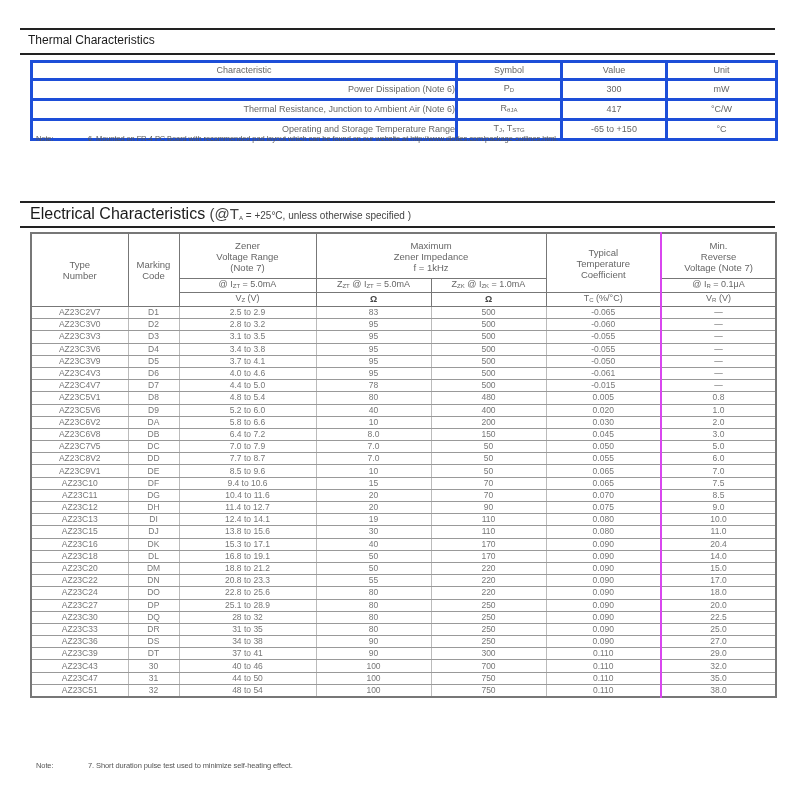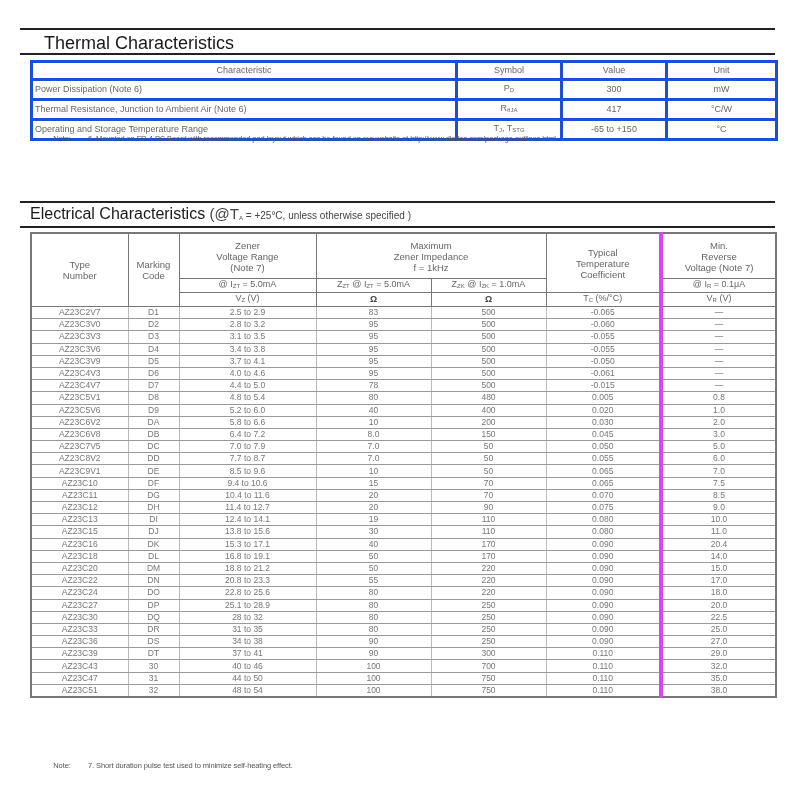--- a/index.html
+++ b/index.html
@@ -2,44 +2,44 @@
 <html><head>
 <meta charset="utf-8">
 <style>
   html, body { margin: 0; padding: 0; background: #ffffff; }
   body { width: 800px; height: 800px; position: relative; overflow: hidden;
          font-family: "Liberation Sans", sans-serif; color: #555; }
   .rule { position: absolute; background: #222; }
   .title { position: absolute; font-family: "Liberation Sans", sans-serif; color: #1a1a1a; }
   .title .cond { font-size: 10px; color: #444; }
   .note { position: absolute; font-size: 7.5px; color: #555; letter-spacing: -0.1px; white-space: nowrap; }
-  .note .lbl { display: inline-block; width: 52px; text-align: center; }
+  .note .lbl { display: inline-block; width: 52px; }
   table { position: absolute; border-collapse: collapse; table-layout: fixed;
           border: 2px solid #777; }
   td, th { padding: 0; text-align: center; font-weight: normal; color: #666;
            white-space: nowrap; overflow: hidden; }
   
   #thermal { left: 30px; top: 60px; width: 745px; font-size: 9px; }
   #thermal td, #thermal th { border: 3px solid #1d4ed8; height: 15px; line-height: 15px; }
-  #thermal td.left { text-align: left; padding-left: 2px; }
+  #thermal td.left { text-align: right; padding-left: 2px; }
   
   #elec { left: 30px; top: 232px; width: 745px; font-size: 9px; }
   #elec th { border: 1px solid #777; line-height: 11px; }
   #elec td { height: 11.2px; line-height: 11px; border-left: 1px solid #bbb; border-right: 1px solid #bbb;
              border-bottom: 1px solid #999; border-top: 1px solid #999; font-size: 8.5px; color: #777; }
-  #elec td.c7, #elec th.c7 { border-left: 4px solid #d946ef; }
+  #elec td.c7, #elec th.c7 { border-left: 2px solid #d946ef; }
   #elec th.big { font-size: 9.5px; line-height: 11px; }
   sub { font-size: 6px; vertical-align: -1px; }
 </style>
 </head>
 <body>
 
 <div class="rule" style="left:20px;top:28px;width:755px;height:2px;"></div>
 
-<div class="title" style="left:44px;top:33px;font-size:18px;">Thermal Characteristics</div>
+<div class="title" style="left:28px;top:33px;font-size:12px;">Thermal Characteristics</div>
 <div class="rule" style="left:20px;top:53px;width:755px;height:2px;"></div>
 
 <table id="thermal">
   <colgroup>
     <col style="width:425px">
       <col style="width:105px">
       <col style="width:105px">
       <col style="width:110px">
   </colgroup>
   <thead>

